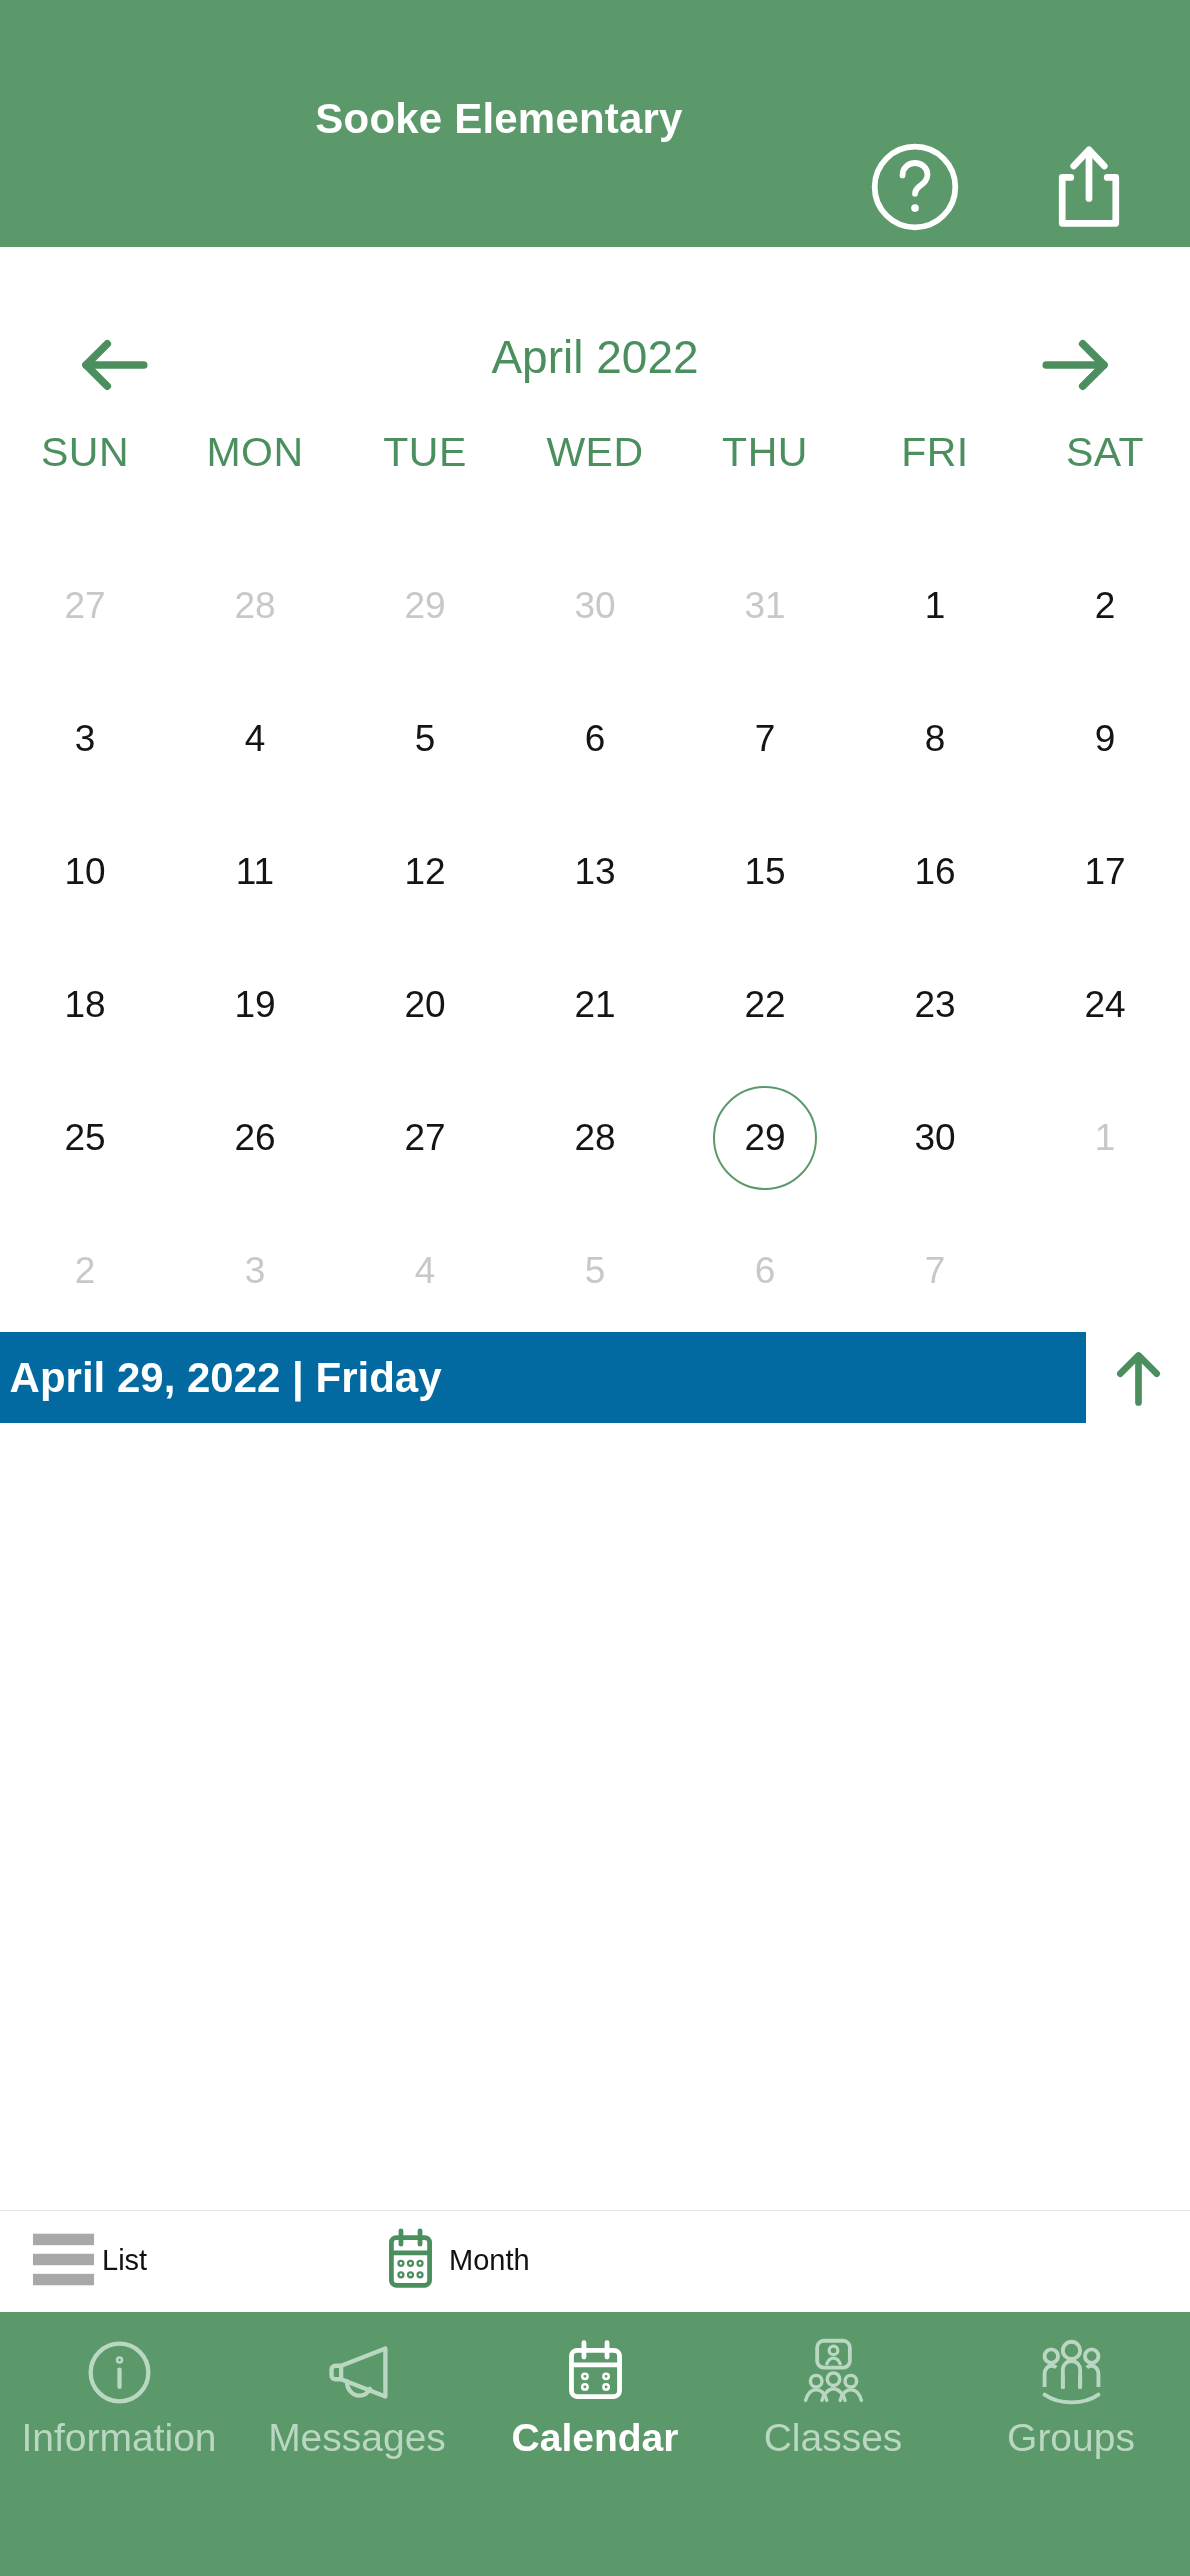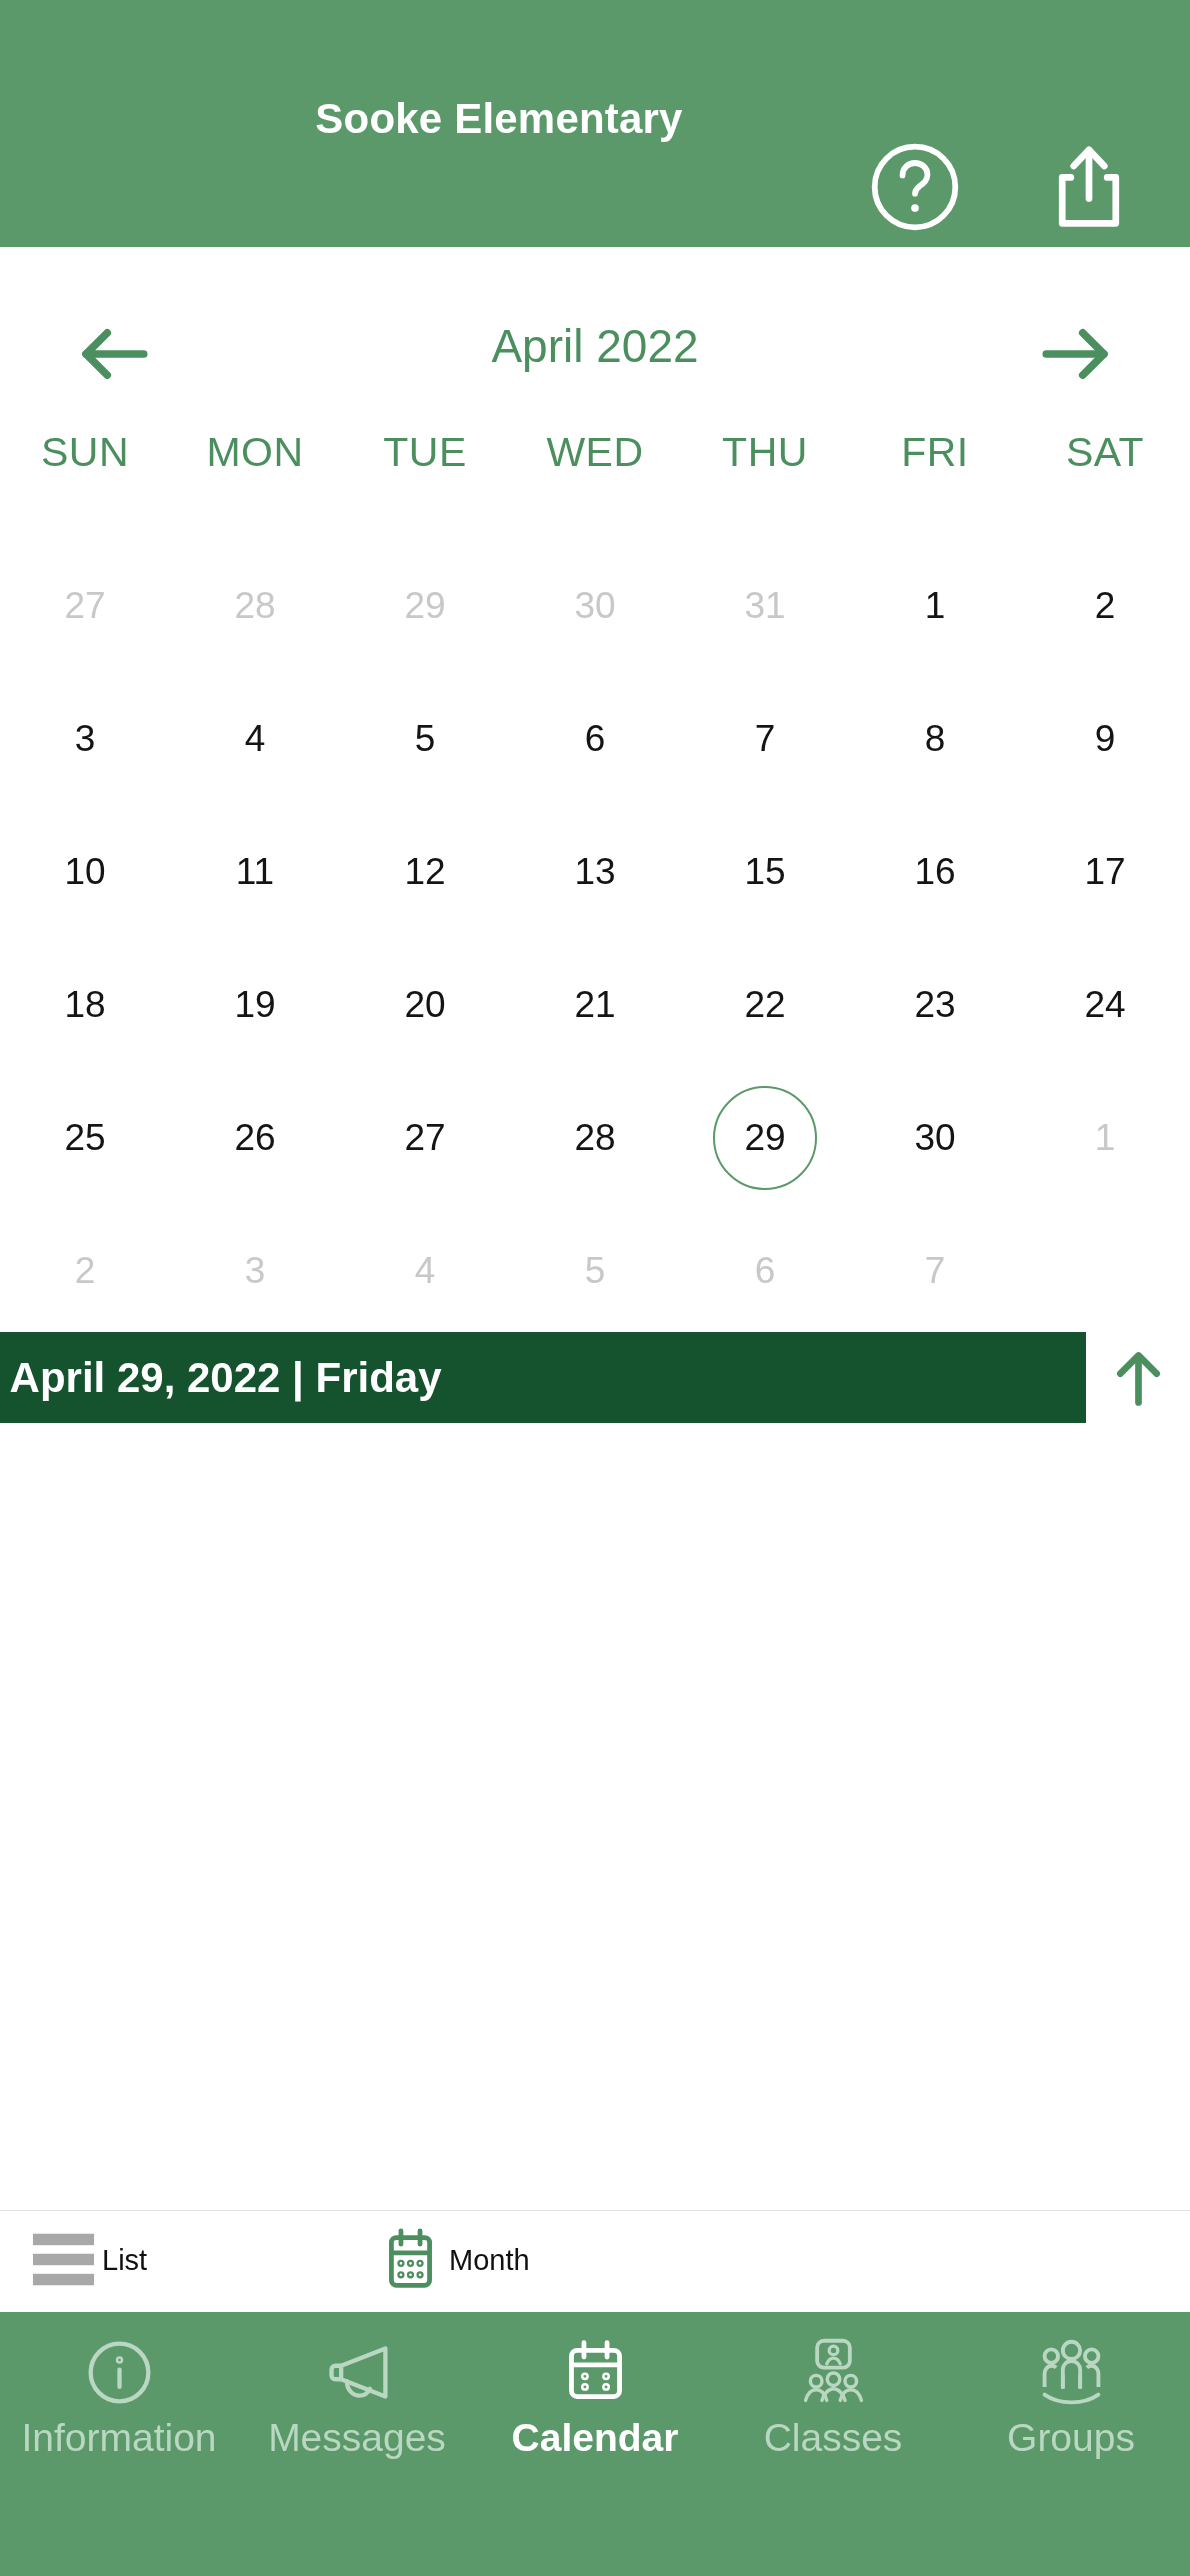--- a/index.html
+++ b/index.html
@@ -57,21 +57,21 @@
     left: 1045px;
     top: 139px;
     width: 88px;
     height: 96px;
   }
 
   
   .month-nav {
     position: absolute;
     left: 0;
-    top: 296px;
+    top: 307px;
     width: 1190px;
     height: 115px;
   }
   .nav-arrow {
     position: absolute;
     top: 9.6px;
     width: 96px;
     height: 96px;
   }
   .nav-arrow.prev { left: 65px; }
@@ -142,21 +142,21 @@
     z-index: 1;
   }
 
   
   .date-banner {
     position: absolute;
     left: 0;
     top: 1332px;
     width: 1086px;
     height: 91px;
-    background: #14532d;
+    background: #0369a1;
     display: flex;
     align-items: center;
   }
   .date-banner-text {
     color: #ffffff;
     font-size: 42px;
     font-weight: bold;
     padding-left: 9.6px;
   }
   .banner-up-arrow {

